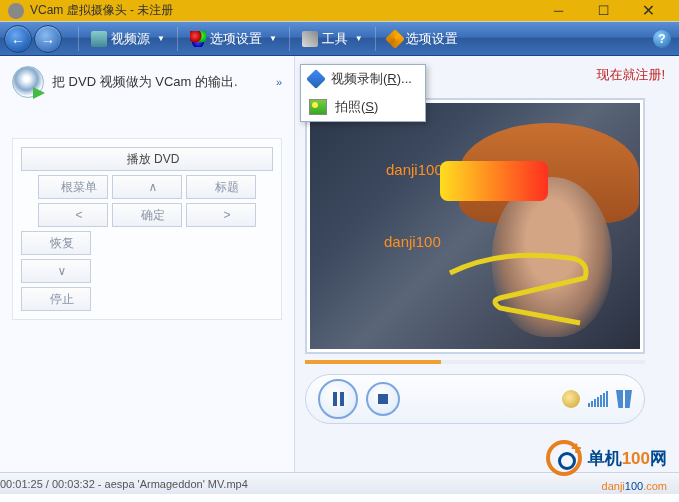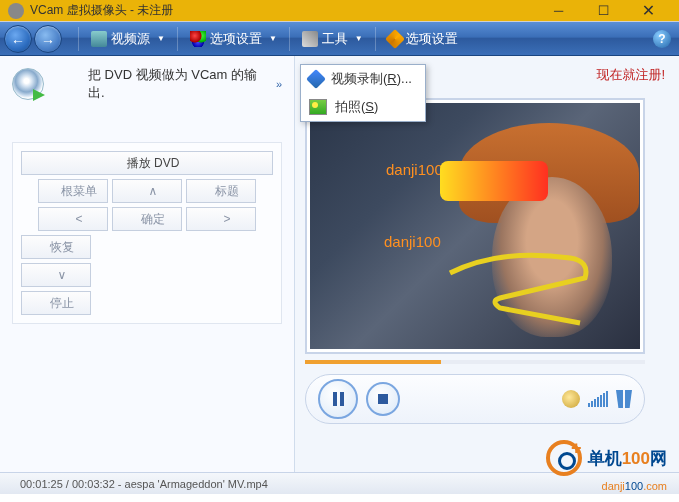--- a/index.html
+++ b/index.html
@@ -24,21 +24,21 @@
 .tb-icon.tool { background: linear-gradient(45deg, #ddd, #888); border-radius: 2px; }
 .tb-icon.opt { background: conic-gradient(#fa0, #c70, #fa0); border-radius: 2px; transform: rotate(45deg); width: 14px; height: 14px; }
 .help-btn { margin-left: auto; width: 18px; height: 18px; border-radius: 50%; background: radial-gradient(circle at 35% 30%, #8cf, #26a); color: #fff; font-size: 12px; font-weight: bold; display: flex; align-items: center; justify-content: center; margin-right: 4px; }
 
 .content { display: flex; height: 416px; background: #f2f6fc; }
 
 .left-pane { width: 295px; background: #f8faff; border-right: 1px solid #d0dcec; padding: 10px 12px; }
 .info-row { display: flex; align-items: center; gap: 8px; margin-bottom: 16px; }
 .disc-icon { width: 32px; height: 32px; border-radius: 50%; background: radial-gradient(circle at 45% 40%, #fff 10%, #cde 25%, #8ac 45%, #cde 60%, #fff 70%, #cde 85%); border: 1px solid #9bc; position: relative; }
 .disc-icon::after { content: ""; position: absolute; right: -2px; bottom: -2px; width: 12px; height: 12px; background: #4b4; clip-path: polygon(0 0, 100% 50%, 0 100%); }
-.info-text { font-size: 13px; color: #333; flex: 1; margin-left: 36px; }
+.info-text { font-size: 13px; color: #333; flex: 1; }
 .info-chev { font-size: 11px; color: #3366aa; }
 
 .btn-panel { border: 1px solid #e0e6f0; background: #fcfdff; padding: 8px; margin-top: 40px; }
 .btn-row { display: flex; gap: 4px; margin-bottom: 4px; justify-content: center; }
 .btn-row:last-child { margin-bottom: 0; flex-direction: column; }
 .p-btn { height: 24px; border: 1px solid #c5cfdf; background: linear-gradient(#fdfdfd, #eef2f8); font-size: 12px; color: #8a94a6; display: flex; align-items: center; justify-content: center; padding-left: 12px; }
 .p-btn.wide { width: 100%; color: #444; }
 .p-btn.sm { width: 70px; }
 
 .right-pane { flex: 1; padding: 8px 10px; position: relative; }
@@ -69,21 +69,21 @@
 .mirror-icn { width: 16px; height: 18px; background: linear-gradient(90deg, #4a8ad0 45%, transparent 45%, transparent 55%, #4a8ad0 55%); clip-path: polygon(0 0, 100% 0, 85% 100%, 15% 100%); }
 
 .dropdown { position: absolute; left: 300px; top: 64px; width: 126px; background: #fff; border: 1px solid #9aafca; box-shadow: 2px 2px 6px rgba(0,0,0,0.25); z-index: 100; }
 .dd-item { display: flex; align-items: center; padding: 5px 8px; gap: 8px; font-size: 13px; color: #333; }
 .dd-item .u { text-decoration: underline; }
 .dd-icon { width: 18px; height: 16px; }
 .dd-icon.photo { background: linear-gradient(#7c4, #3a2); border: 1px solid #888; position: relative; }
 .dd-icon.photo::after { content: ""; position: absolute; left: 2px; top: 2px; width: 6px; height: 6px; background: #fe4; border-radius: 50%; }
 .dd-icon.rec { background: linear-gradient(135deg, #48f, #26a); transform: rotate(45deg); width: 14px; height: 14px; border-radius: 2px; }
 
-.statusbar { height: 22px; background: linear-gradient(#f4f7fb, #e2e8f2); border-top: 1px solid #c8d4e8; display: flex; align-items: center; padding: 0 20px; font-size: 11px; color: #555; }
+.statusbar { height: 22px; background: linear-gradient(#f4f7fb, #e2e8f2); border-top: 1px solid #c8d4e8; display: flex; align-items: center; padding: 0 0; font-size: 11px; color: #555; }
 
 .site-logo { position: absolute; right: 12px; bottom: 26px; display: flex; align-items: center; gap: 6px; z-index: 200; }
 .logo-circ { width: 36px; height: 36px; border: 4px solid #e88020; border-radius: 50%; position: relative; }
 .logo-circ::before { content: ""; position: absolute; left: 8px; top: 8px; width: 12px; height: 12px; border: 3px solid #004890; border-radius: 50%; }
 .logo-circ::after { content: "+"; position: absolute; right: -4px; top: -6px; color: #e88020; font-size: 18px; font-weight: bold; }
 .logo-text { font-size: 17px; font-weight: bold; }
 .logo-text .b { color: #004890; }
 .logo-text .o { color: #e88020; }
 .logo-url { position: absolute; right: 12px; bottom: 10px; font-size: 11px; z-index: 200; }
 .logo-url .o { color: #e88020; margin-top: 32px; }

